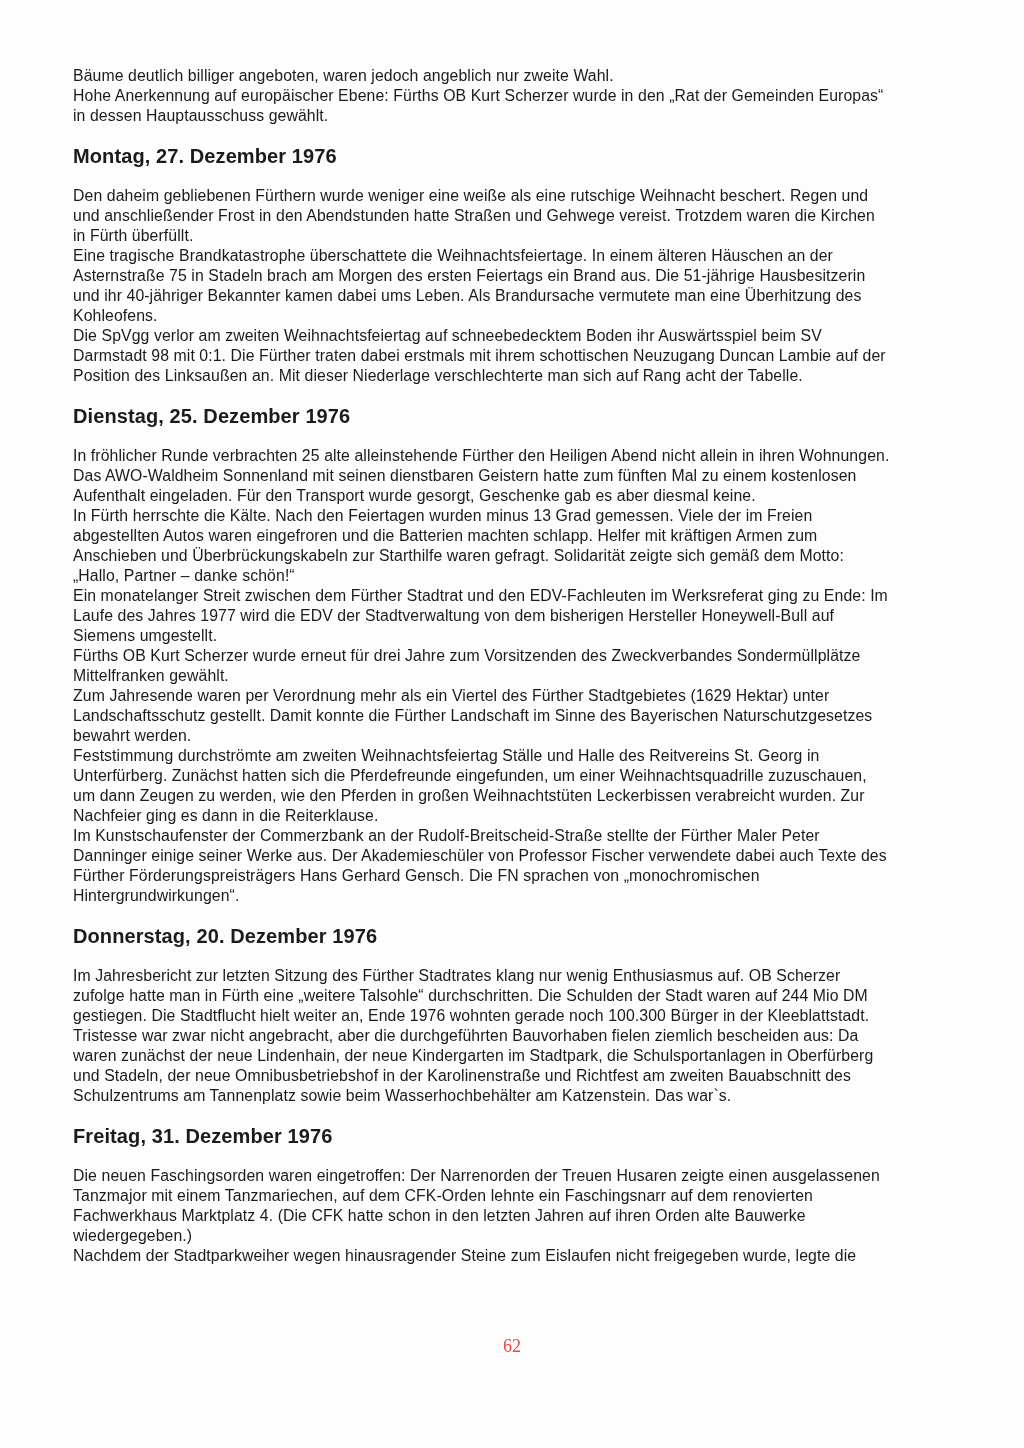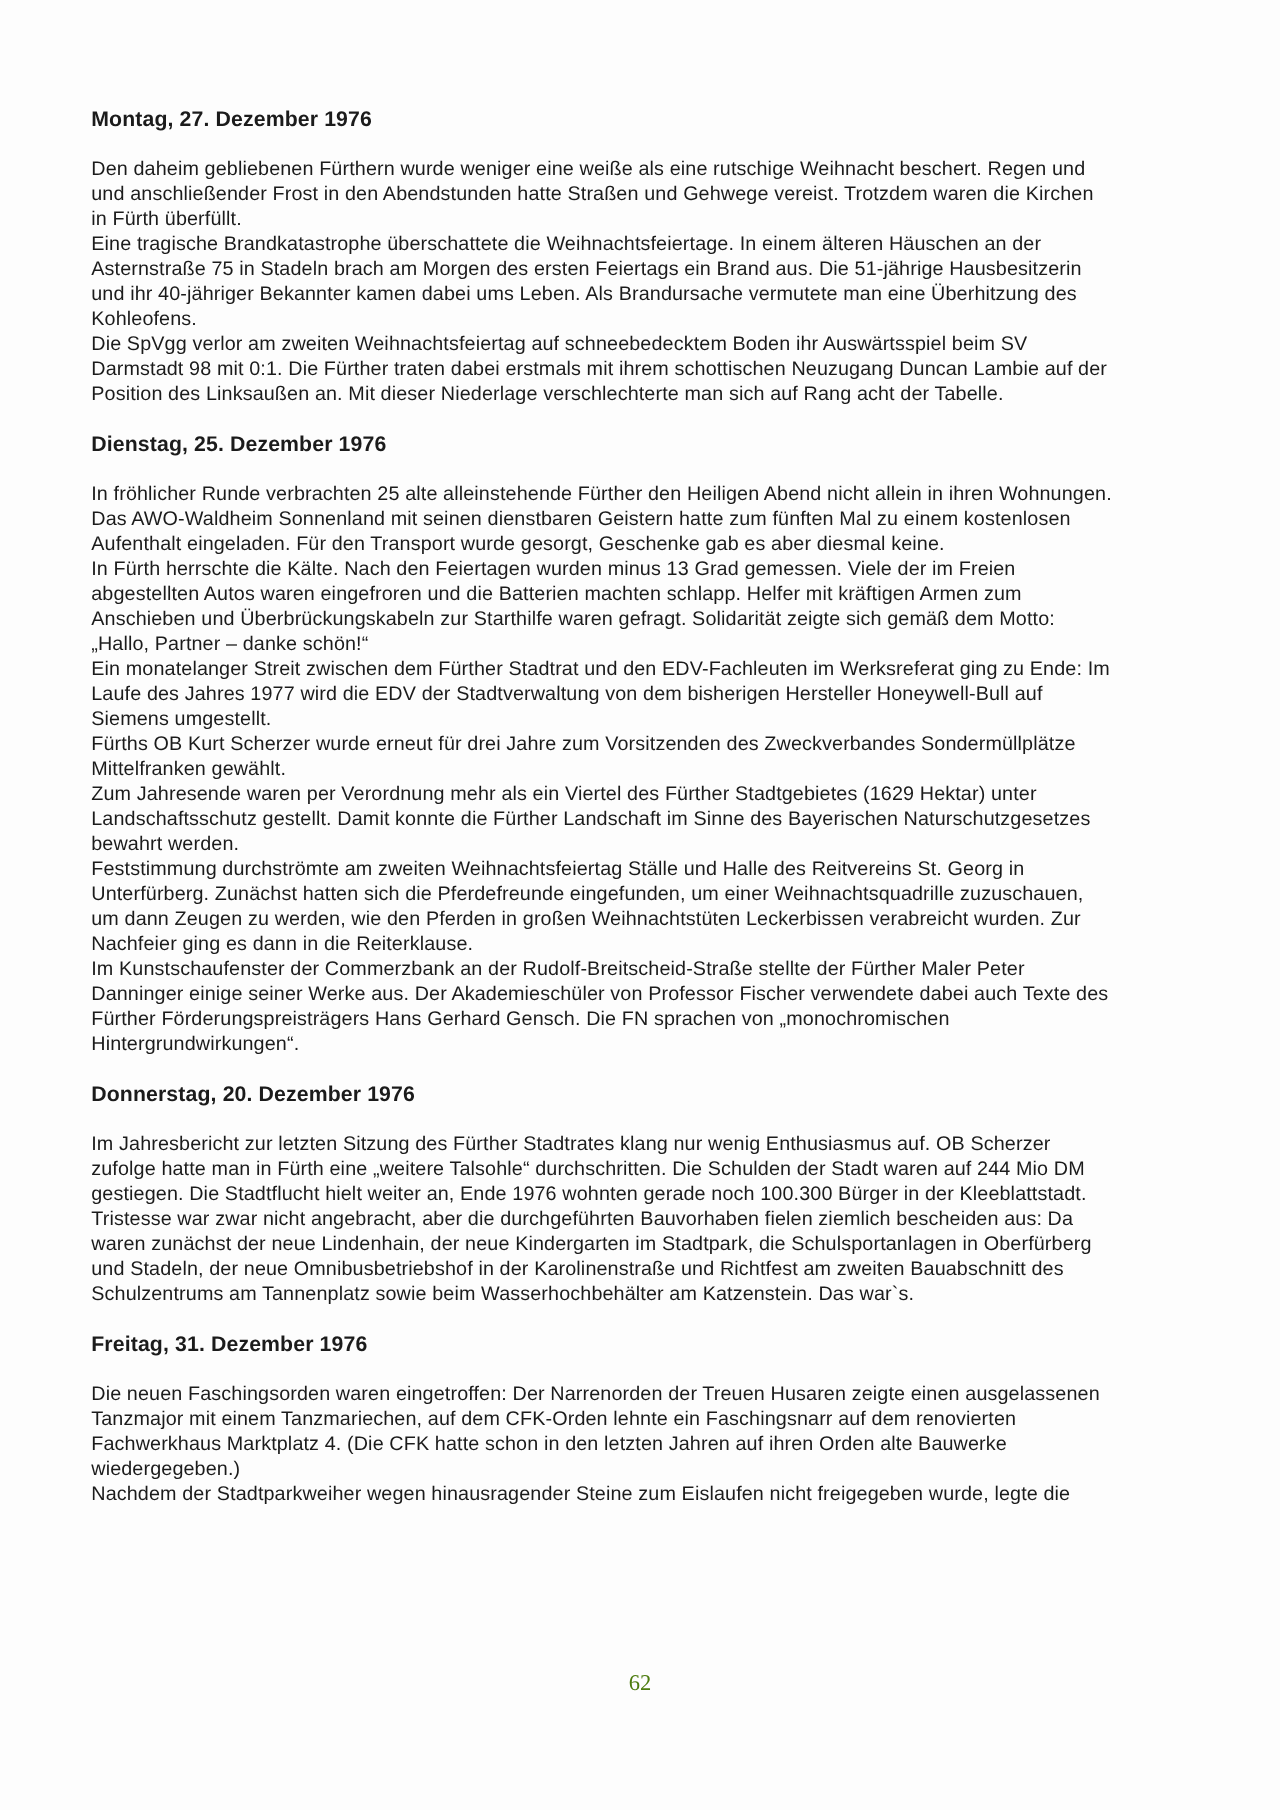--- a/index.html
+++ b/index.html
@@ -27,42 +27,45 @@
   }
   .paragraph {
     margin: 0;
     font-size: 15.8px;
     line-height: 20px;
     white-space: pre-line;
     letter-spacing: 0.1px;
   }
   .heading {
     margin: 20px 0;
-    font-size: 17px;
+    font-size: 20px;
     line-height: 20px;
     font-weight: bold;
     letter-spacing: 0.1px;
     white-space: pre-line;
   }
   .page-number {
     position: absolute;
     top: 1336px;
     left: 0;
     width: 1024px;
     text-align: center;
     font-family: "Liberation Serif", serif;
     font-size: 18px;
-    color: #4d7c0f;
+    color: #ef4444;
   }
 </style>
 </head>
 <body>
 
 <div class="doc-page">
   <div class="doc-body" id="doc-body">
+      <p class="paragraph">Bäume deutlich billiger angeboten, waren jedoch angeblich nur zweite Wahl.
+Hohe Anerkennung auf europäischer Ebene: Fürths OB Kurt Scherzer wurde in den „Rat der Gemeinden Europas“
+in dessen Hauptausschuss gewählt.</p>
       <h2 class="heading">Montag, 27. Dezember 1976</h2>
       <p class="paragraph">Den daheim gebliebenen Fürthern wurde weniger eine weiße als eine rutschige Weihnacht beschert. Regen und
 und anschließender Frost in den Abendstunden hatte Straßen und Gehwege vereist. Trotzdem waren die Kirchen
 in Fürth überfüllt.
 Eine tragische Brandkatastrophe überschattete die Weihnachtsfeiertage. In einem älteren Häuschen an der
 Asternstraße 75 in Stadeln brach am Morgen des ersten Feiertags ein Brand aus. Die 51-jährige Hausbesitzerin
 und ihr 40-jähriger Bekannter kamen dabei ums Leben. Als Brandursache vermutete man eine Überhitzung des
 Kohleofens.
 Die SpVgg verlor am zweiten Weihnachtsfeiertag auf schneebedecktem Boden ihr Auswärtsspiel beim SV
 Darmstadt 98 mit 0:1. Die Fürther traten dabei erstmals mit ihrem schottischen Neuzugang Duncan Lambie auf der

